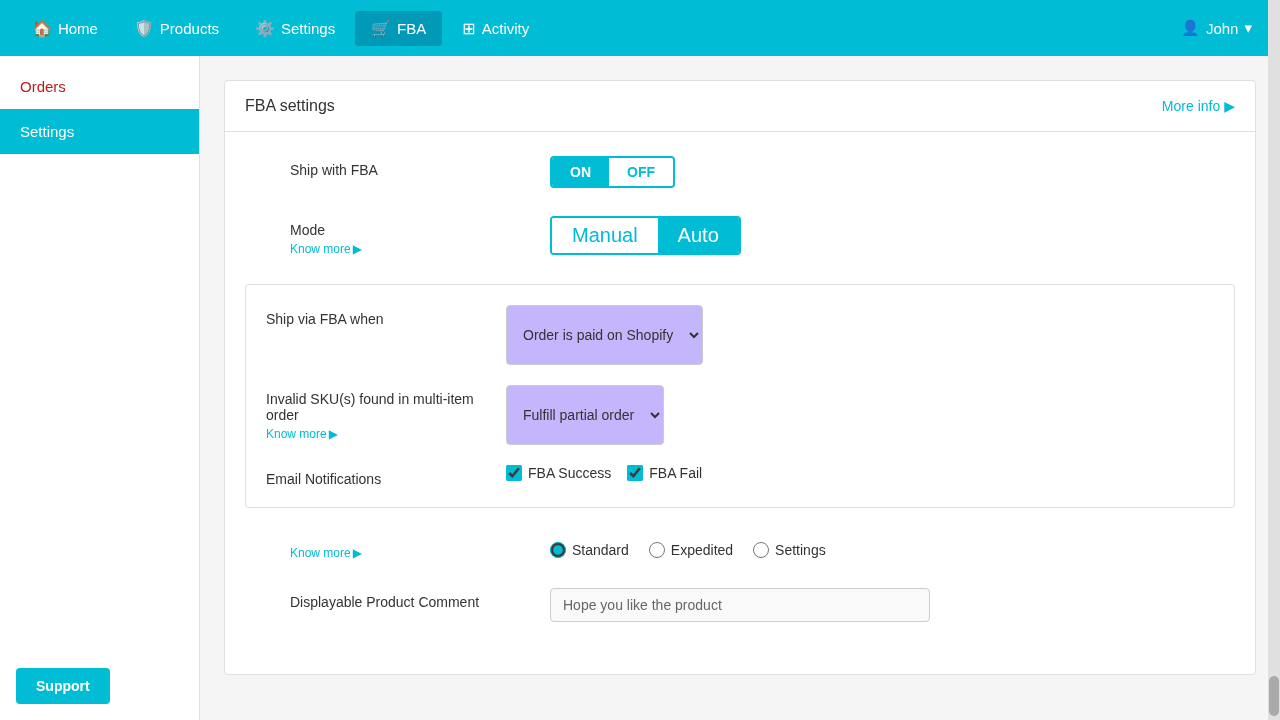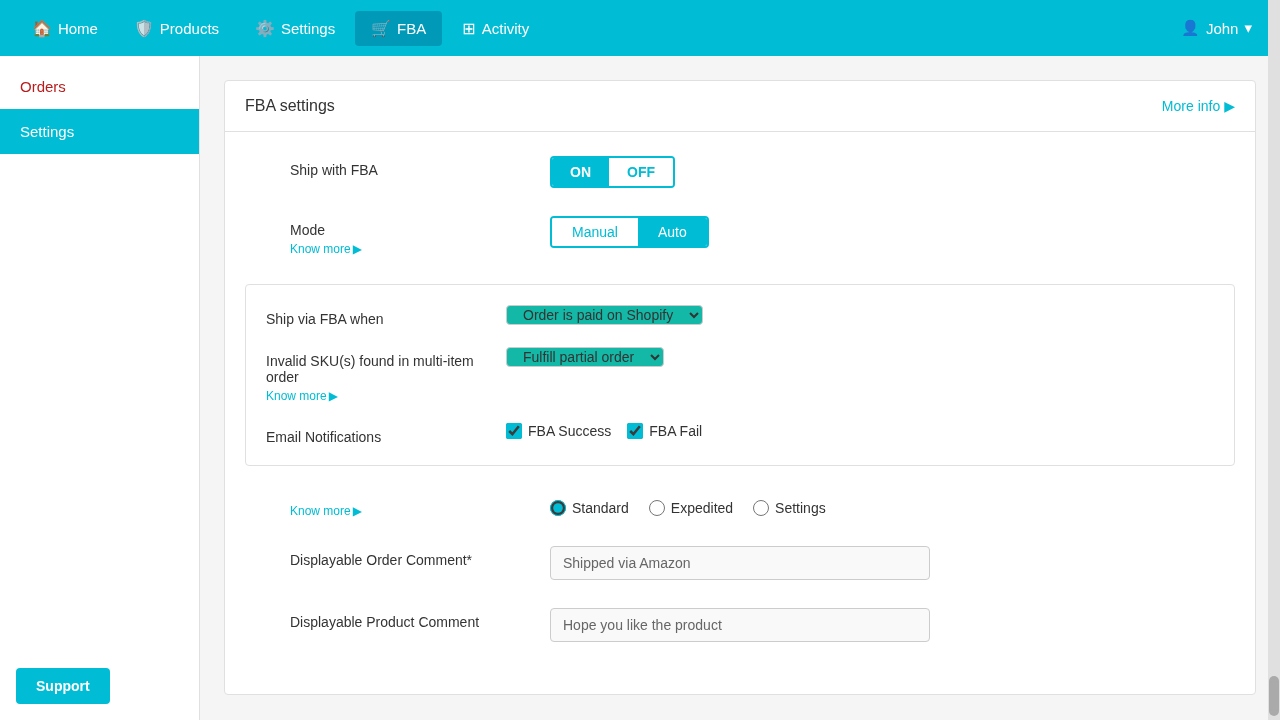--- a/index.html
+++ b/index.html
@@ -172,21 +172,21 @@
 
     
     .mode-group {
       display: inline-flex;
       border: 2px solid #00bcd4;
       border-radius: 4px;
       overflow: hidden;
     }
     .mode-btn {
       padding: 6px 20px;
-      font-size: 14px;
+      font-size: 20px;
       cursor: pointer;
       border: none;
       background: white;
       color: #00bcd4;
     }
     .mode-btn.active {
       background: #00bcd4;
       color: white;
     }
 
@@ -218,26 +218,26 @@
       display: flex;
       align-items: center;
       gap: 2px;
       margin-top: 4px;
     }
 
     
     select.form-select {
       width: 100%;
       max-width: 320px;
-      padding: 0 12px;
+      padding: 20px 12px;
       border: 1px solid #ccc;
       border-radius: 4px;
       font-size: 14px;
       color: #333;
-      background: #14b8a6;
+      background: #c4b5fd;
       appearance: auto;
     }
 
     
     .checkbox-group {
       display: flex;
       align-items: center;
       gap: 16px;
     }
     .checkbox-label {
@@ -449,26 +449,20 @@
                 <span>Expedited</span>
               </label>
               <label class="radio-label">
                 <input type="radio" name="shipping" style="">
                 <span>Settings</span>
               </label>
             </div>
           </div>
         </div>
 
-        <div class="form-row">
-          <div class="form-label">Displayable Order Comment*</div>
-          <div class="form-control">
-            <input type="text" class="text-input" value="Shipped via Amazon" style="">
-          </div>
-        </div>
 
         <div class="form-row">
           <div class="form-label">Displayable Product Comment</div>
           <div class="form-control">
             <input type="text" class="text-input" value="Hope you like the product" style="">
           </div>
         </div>
 
       </div>
 

